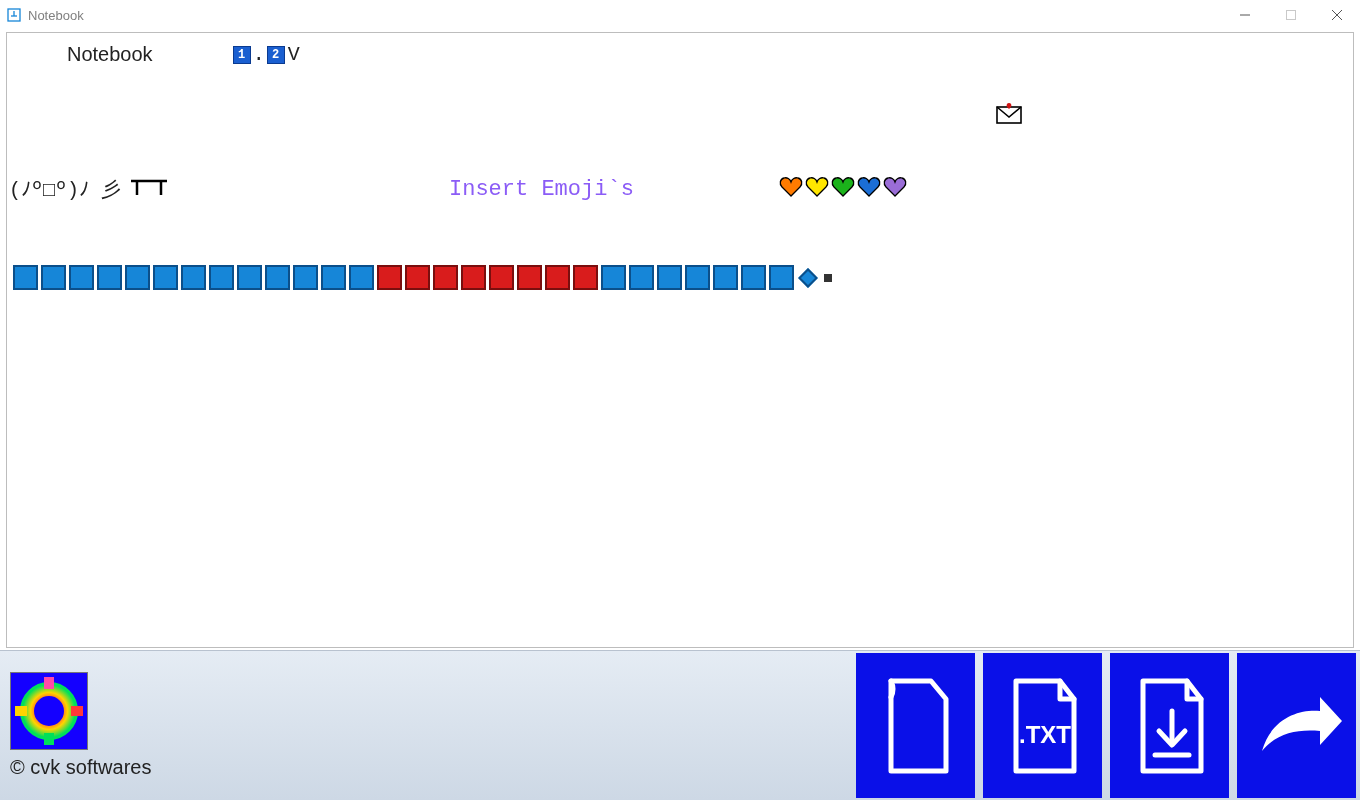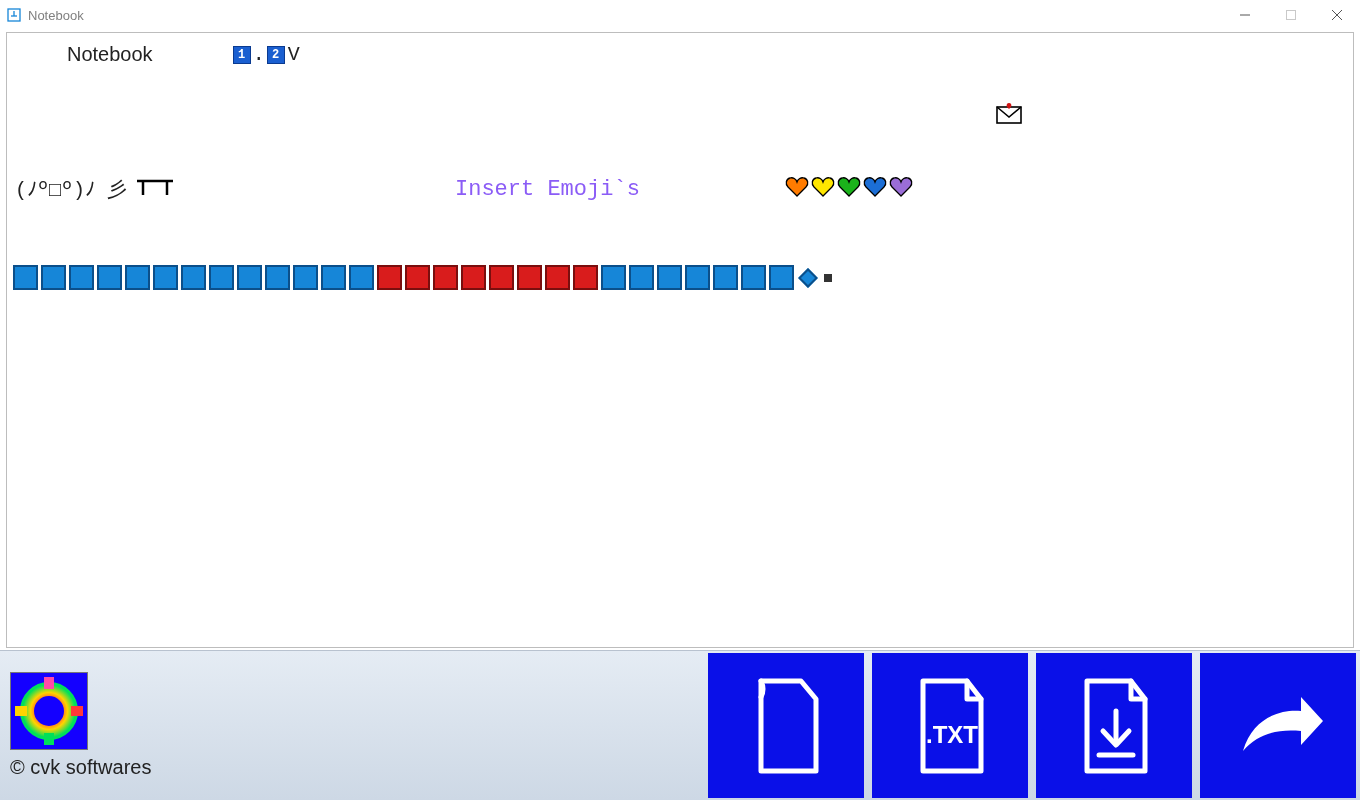--- a/index.html
+++ b/index.html
@@ -67,21 +67,21 @@
     font-size: 12px;
     font-weight: bold;
     border: 1px solid #0a3a90;
   }
   .mail-icon {
     position: absolute;
     top: 68px; left: 988px;
   }
   .emoji-row {
     position: absolute;
-    top: 136px; left: 8px; right: 6px;
+    top: 136px; left: 2px; right: 6px;
     display: flex; align-items: center;
     height: 40px;
   }
   .kaomoji {
     font-family: "Courier New", monospace;
     font-size: 20px;
     color: #222;
     letter-spacing: 0px;
   }
   .table-glyph {
@@ -147,21 +147,21 @@
   .copyright {
     font-size: 20px;
     color: #222;
   }
   .bottom-right {
     position: absolute; right: 0; top: 0; bottom: 0;
     display: flex; gap: 8px;
     padding: 2px 4px 2px 0;
   }
   .tool-btn {
-    width: 156px;
+    width: 119px;
     background: #0a10e8;
     display: flex; align-items: center; justify-content: center;
   }
   .stroke-white { stroke: #fff; stroke-width: 5; fill: none; stroke-linejoin: round; stroke-linecap: round; }
 </style>
 </head>
 <body>
 
 <div class="titlebar">
   <span class="titlebar-icon">

